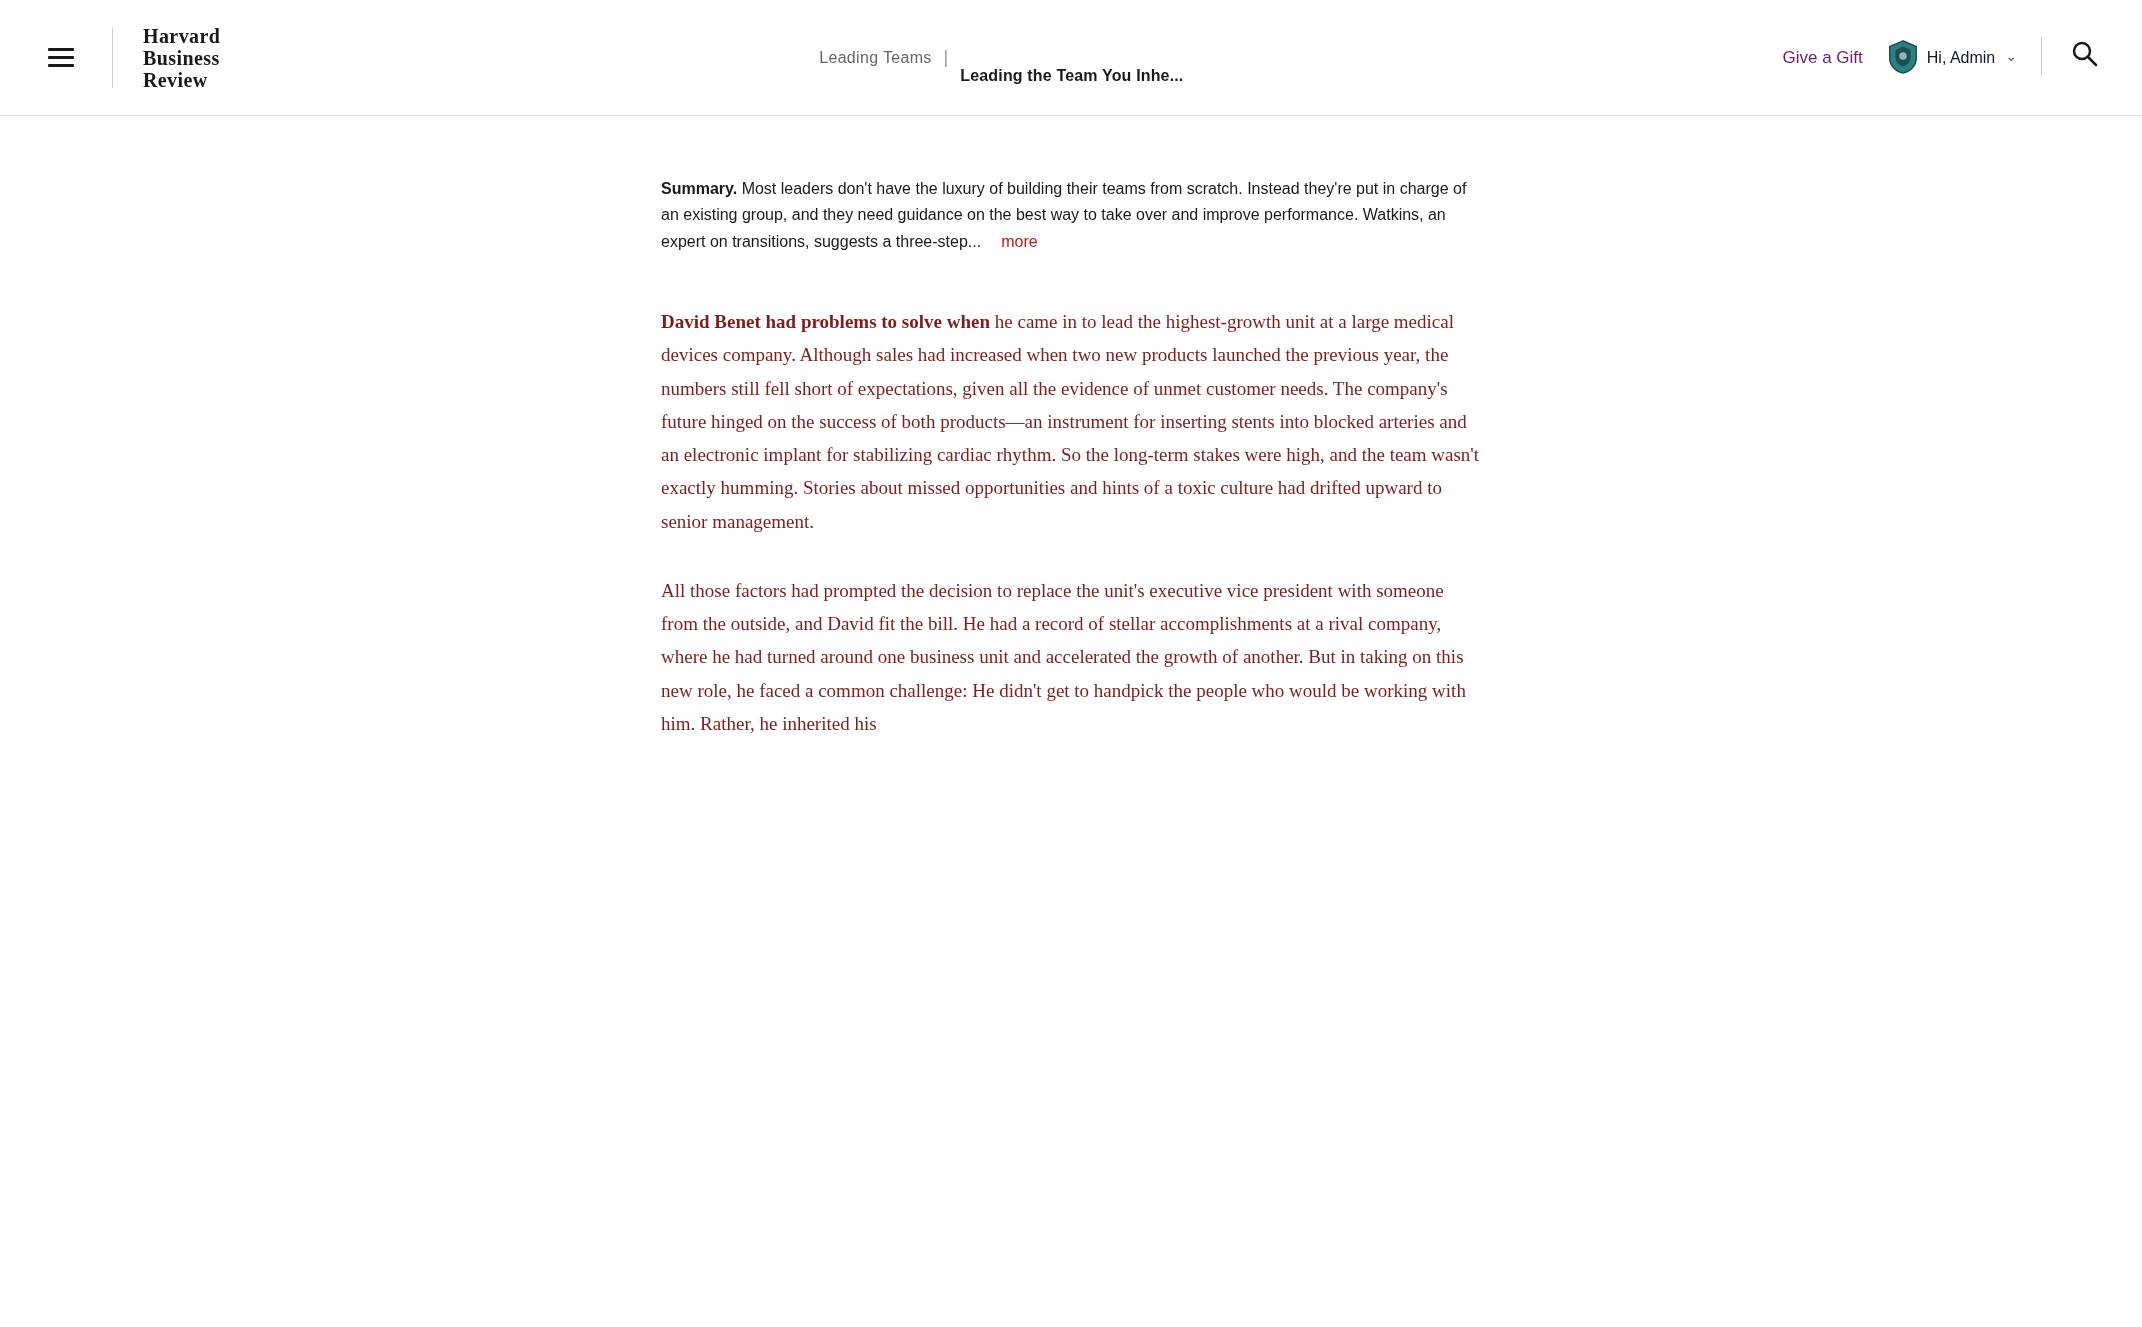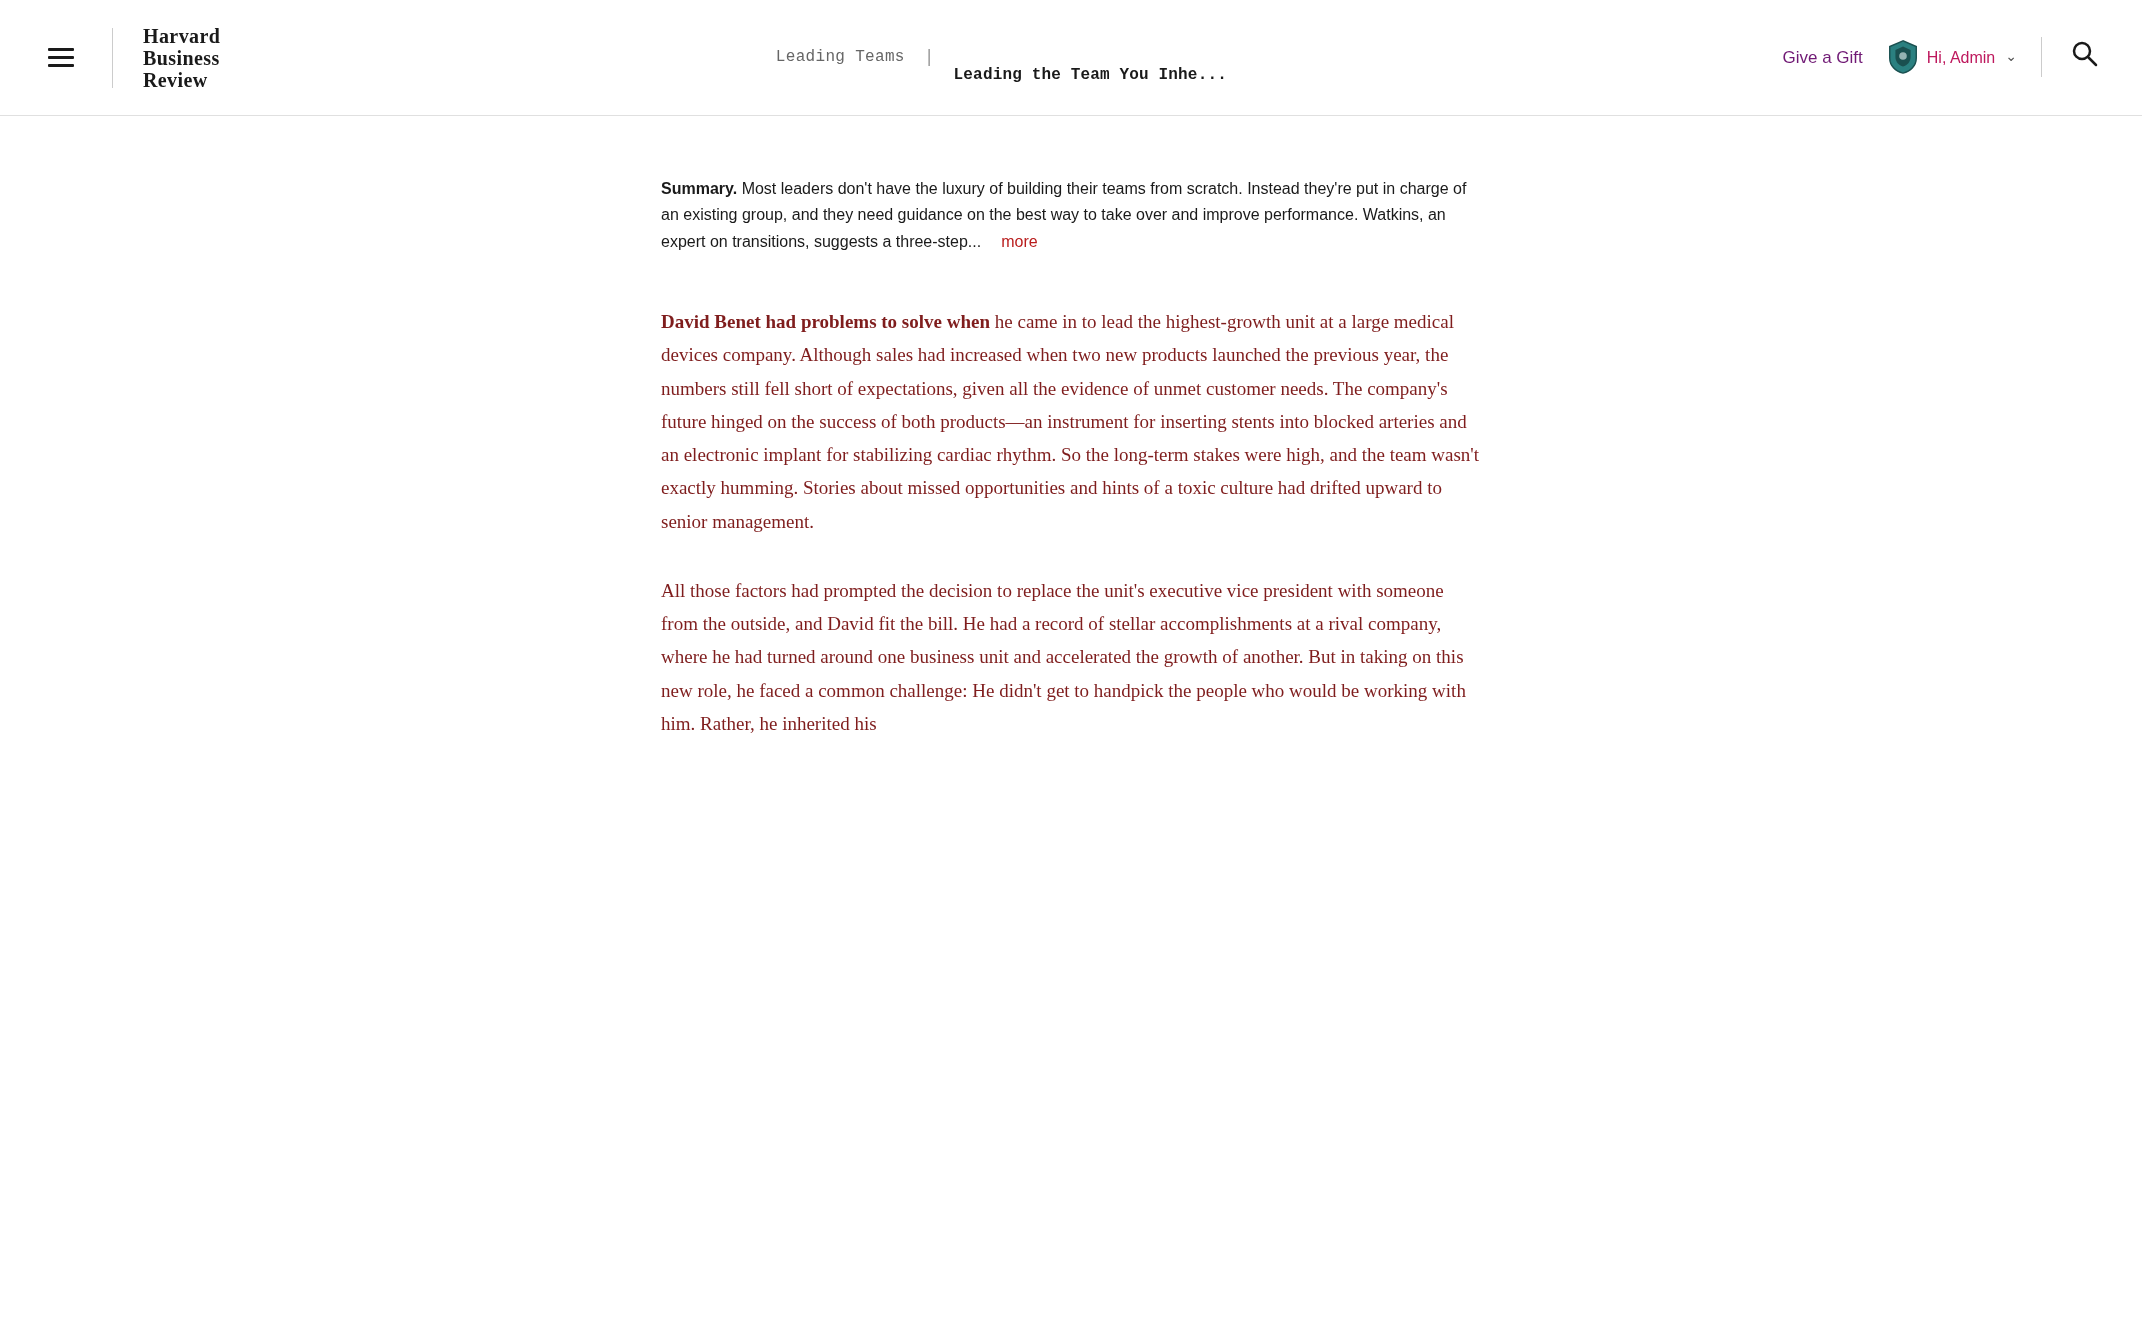--- a/index.html
+++ b/index.html
@@ -70,22 +70,22 @@
       color: #1a1a1a;
       letter-spacing: 0.02em;
     }
 
     
     .breadcrumb-nav {
       flex: 1;
       display: flex;
       align-items: center;
       justify-content: center;
-      gap: 19px;
-      font-family: Liberation Mono, monospace;
+      gap: 12px;
+      font-family: Liberation Sans, sans-serif;
     }
 
     .breadcrumb-parent {
       font-size: 16px;
       color: #666;
       text-decoration: none;
       letter-spacing: 0.02em;
     }
 
     .breadcrumb-separator {
@@ -127,21 +127,21 @@
     }
 
     .shield-icon {
       width: 32px;
       height: 36px;
     }
 
     .user-name {
       font-family: Arial, Helvetica, sans-serif;
       font-size: 16px;
-      color: #be185d;
+      color: #0f172a;
     }
 
     .chevron-down {
       font-size: 14px;
       color: #555;
       margin-left: 2px;
     }
 
     .divider-vertical-right {
       width: 1px;

